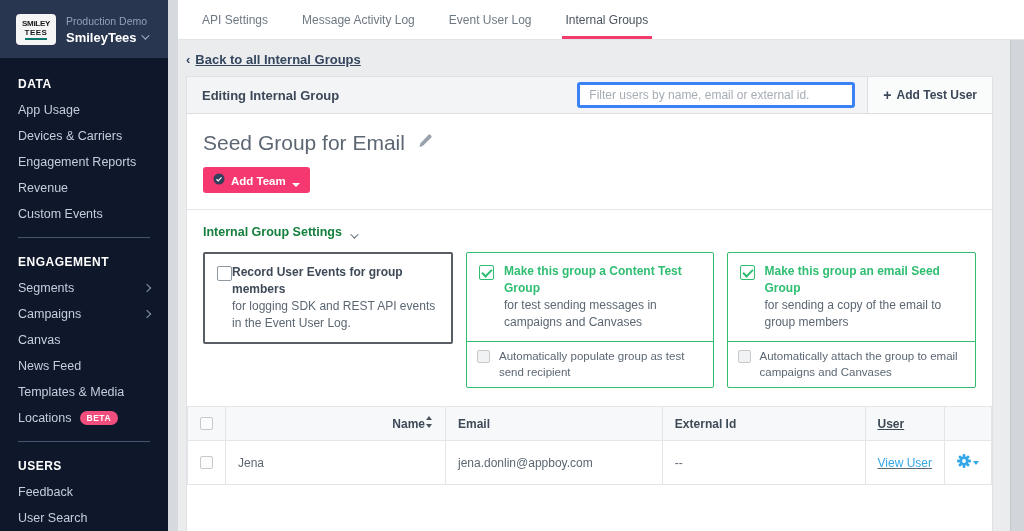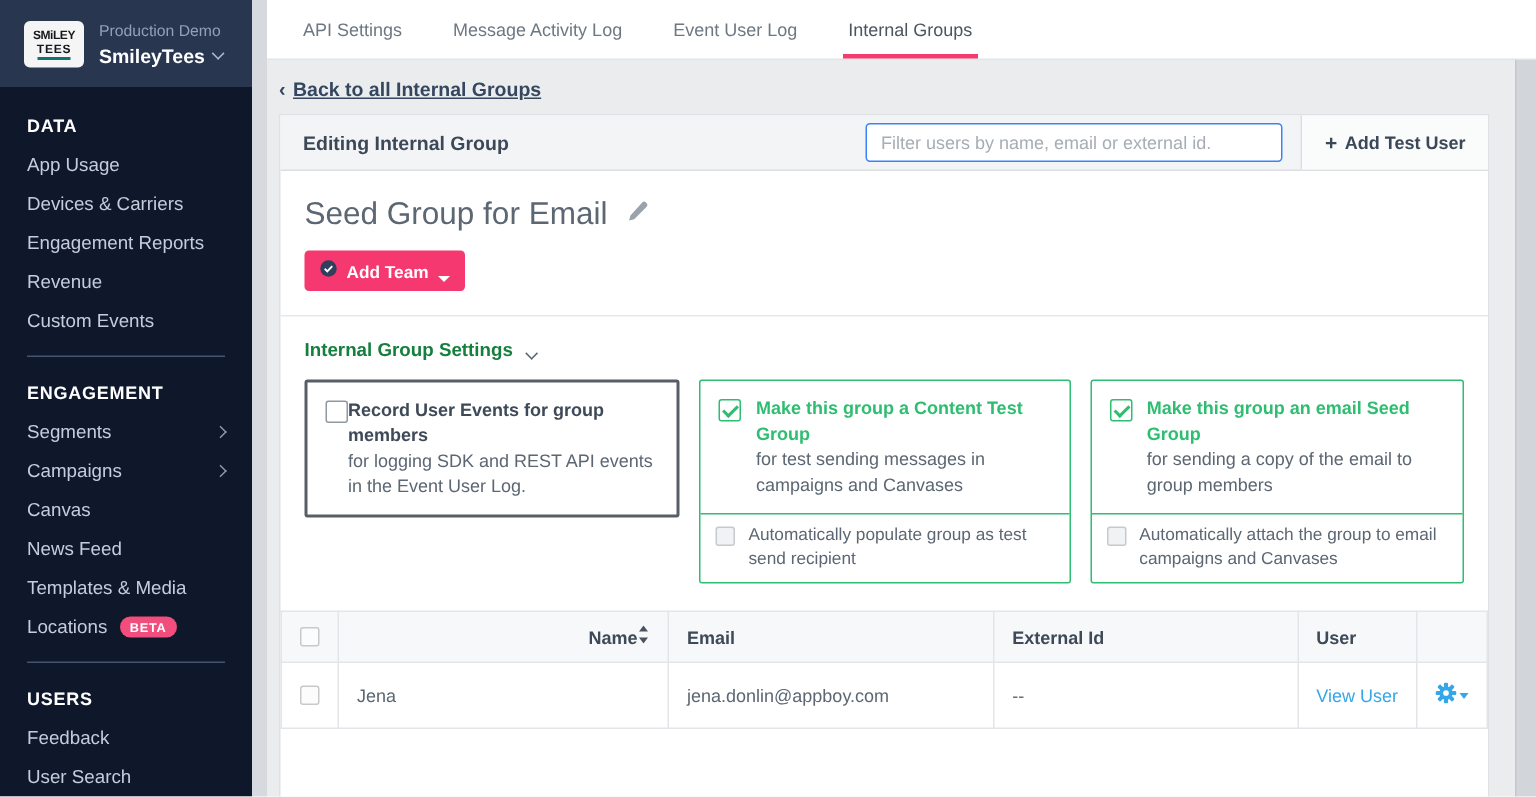--- a/index.html
+++ b/index.html
@@ -35,21 +35,21 @@
   .tab.active::after { content:""; position:absolute; left:-4px; right:-4px; bottom:0; height:3px; background:#f23c6d; }
 
   .content { position:absolute; top:40px; left:0; right:14px; bottom:0; padding:0 17px 0 8px; }
   .back-row { padding:12px 0 9px 0; display:flex; align-items:center; gap:5px; }
   .back-chev { font-size:13px; font-weight:bold; color:#35465f; }
   .back-link { font-size:13px; font-weight:bold; color:#35465f; text-decoration:underline; cursor:pointer; }
 
   .panel { background:#fff; border:1px solid #dfe1e4; border-bottom:none; height:460px; }
   .panel-header { display:flex; align-items:center; background:#f3f4f5; border-bottom:1px solid #dcdee1; height:37px; }
   .panel-title { flex:1; font-size:13px; font-weight:bold; color:#3c4858; padding-left:15px; }
-  .filter-input { width:278px; height:26px; border:1px solid #3b82f6; border-radius:3px; background:#fff; font-size:12px; color:#4b5560; padding:0 9px; margin-right:12px; font-family:inherit; }
+  .filter-input { width:278px; height:26px; border:3px solid #3b82f6; border-radius:3px; background:#fff; font-size:12px; color:#4b5560; padding:0 9px; margin-right:12px; font-family:inherit; }
   .filter-input::placeholder { color:#a7adb4; }
   .add-user-cell { border-left:1px solid #dcdee1; background:#fafbfb; align-self:stretch; display:flex; align-items:center; padding:0 15px; font-size:12px; font-weight:bold; color:#3c4858; cursor:pointer; white-space:nowrap; }
   .plus-glyph { font-size:14px; margin-right:5px; }
 
   .group-title-row { display:flex; align-items:center; gap:12px; padding:17px 16px 0; }
   .group-title { font-size:21px; color:#5c6773; font-weight:400; }
   .pencil { cursor:pointer; }
 
   .add-team-btn { display:inline-flex; align-items:flex-end; gap:6px; background:#f5386f; color:#fff; font-size:11.5px; font-weight:bold; border:none; border-radius:3px; padding:6px 10px; margin:12px 16px 16px; cursor:pointer; font-family:inherit; }
   .caret-down-white { width:0; height:0; border-left:4px solid transparent; border-right:4px solid transparent; border-top:4px solid #ffffff; display:inline-block; }
@@ -78,21 +78,21 @@
 
   
   table.users { width:100%; border-collapse:collapse; margin-top:8px; }
   table.users th, table.users td { border:1px solid #e3e5e8; }
   table.users th { background:#f7f8f9; font-size:12px; font-weight:bold; color:#3e4a57; text-align:left; padding:9px 12px; }
   table.users td { background:#fff; font-size:12px; color:#5c6773; padding:13px 12px; }
   .col-check { width:32px; text-align:center; }
   .col-name { width:250px; }
   .col-email { width:228px; }
   .col-ext { width:228px; }
-  .col-user { width:64px; }
+  .col-user { width:64px;text-decoration:underline; }
   .col-actions { width:40px; }
   th.col-check, td.col-check { padding:9px 8px; }
   .th-flex { display:flex; align-items:center; justify-content:flex-end; }
   .view-user { color:#35a7e8; cursor:pointer; white-space:nowrap; }
   td.col-actions { background:#f7f8f9; padding:8px 6px; }
   .gear-wrap { display:flex; align-items:center; gap:2px; cursor:pointer; }
   .caret-down-blue { width:0; height:0; border-left:3.5px solid transparent; border-right:3.5px solid transparent; border-top:4px solid #35a7e8; }
 </style>
 </head>
 <body>

